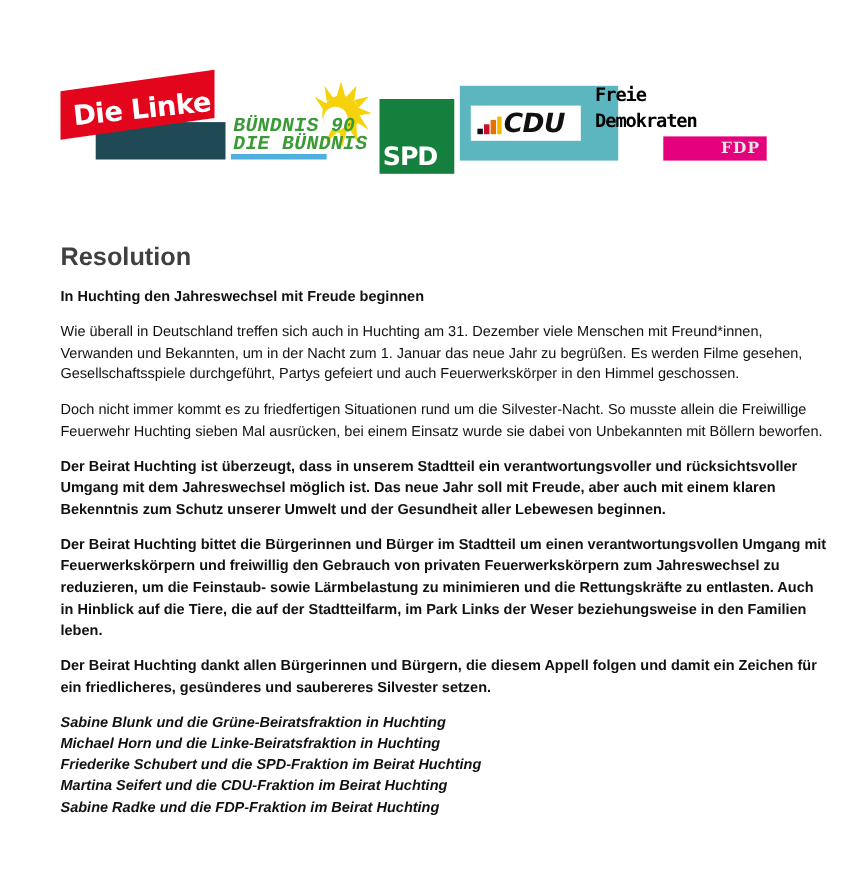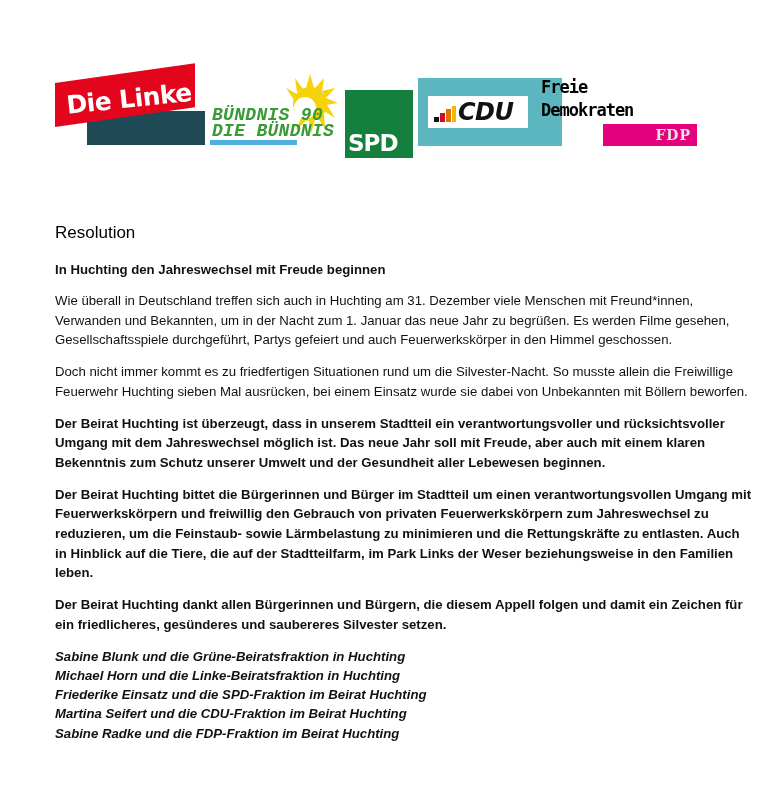--- a/index.html
+++ b/index.html
@@ -35,21 +35,21 @@
     
     .fdp { position: absolute; left: 541px; top: 74px; width: 160px; height: 74px; }
     .fdp .t1, .fdp .t2 { position: absolute; left: 0; color: #000000; font-weight: bold; font-size: 17px; font-family: "DejaVu Sans Mono", monospace; letter-spacing: -1px; line-height: 22px; }
     .fdp .t1 { top: 2px; }
     .fdp .t2 { top: 25px; }
     .fdp .bar { position: absolute; left: 62px; top: 50px; width: 94px; height: 22px; background: #e5007d; }
     .fdp .bar span { position: absolute; right: 6px; top: 3px; color: #e5e5e5; font-weight: bold; font-size: 14px; font-family: "DejaVu Serif", serif; letter-spacing: 1px; }
 
     
     .doc { position: absolute; left: 55px; top: 218px; width: 700px; }
-    .title { font-size: 17px; font-weight: normal; margin: 0 0 13px 0; line-height: 30px; color: #000000; }
+    .title { font-size: 23px; font-weight: bold; margin: 0 0 13px 0; line-height: 30px; color: #404040; }
     .subtitle { font-size: 13.2px; font-weight: bold; margin: 0 0 12px 0; line-height: 18px; }
     .para { font-size: 13.2px; line-height: 19.7px; margin: 0 0 12px 0; }
     .para.bold { font-weight: bold; }
     .signatures { font-size: 13.2px; font-weight: bold; font-style: italic; line-height: 19.3px; margin: 0; padding: 0; list-style: none; }
   </style>
 </head>
 <body>
 
 <div class="logos">
   <div class="linke">
@@ -109,17 +109,17 @@
   <h1 class="title">Resolution</h1>
   <p class="subtitle">In Huchting den Jahreswechsel mit Freude beginnen</p>
   <p class="para">Wie überall in Deutschland treffen sich auch in Huchting am 31. Dezember viele Menschen mit Freund*innen, Verwanden und Bekannten, um in der Nacht zum 1. Januar das neue Jahr zu begrüßen. Es werden Filme gesehen, Gesellschaftsspiele durchgeführt, Partys gefeiert und auch Feuerwerkskörper in den Himmel geschossen.</p>
   <p class="para">Doch nicht immer kommt es zu friedfertigen Situationen rund um die Silvester-Nacht. So musste allein die Freiwillige Feuerwehr Huchting sieben Mal ausrücken, bei einem Einsatz wurde sie dabei von Unbekannten mit Böllern beworfen.</p>
   <p class="para bold">Der Beirat Huchting ist überzeugt, dass in unserem Stadtteil ein verantwortungsvoller und rücksichtsvoller Umgang mit dem Jahreswechsel möglich ist. Das neue Jahr soll mit Freude, aber auch mit einem klaren Bekenntnis zum Schutz unserer Umwelt und der Gesundheit aller Lebewesen beginnen.</p>
   <p class="para bold">Der Beirat Huchting bittet die Bürgerinnen und Bürger im Stadtteil um einen verantwortungsvollen Umgang mit Feuerwerkskörpern und freiwillig den Gebrauch von privaten Feuerwerkskörpern zum Jahreswechsel zu reduzieren, um die Feinstaub- sowie Lärmbelastung zu minimieren und die Rettungskräfte zu entlasten. Auch in Hinblick auf die Tiere, die auf der Stadtteilfarm, im Park Links der Weser beziehungsweise in den Familien leben.</p>
   <p class="para bold">Der Beirat Huchting dankt allen Bürgerinnen und Bürgern, die diesem Appell folgen und damit ein Zeichen für ein friedlicheres, gesünderes und saubereres Silvester setzen.</p>
   <ul class="signatures">
     <li>Sabine Blunk und die Grüne-Beiratsfraktion in Huchting</li>
     <li>Michael Horn und die Linke-Beiratsfraktion in Huchting</li>
-    <li>Friederike Einsatz und die SPD-Fraktion im Beirat Huchting</li>
+    <li>Friederike Schubert und die SPD-Fraktion im Beirat Huchting</li>
     <li>Martina Seifert und die CDU-Fraktion im Beirat Huchting</li>
     <li>Sabine Radke und die FDP-Fraktion im Beirat Huchting</li>
   </ul>
 </div>
 
 </body></html>

